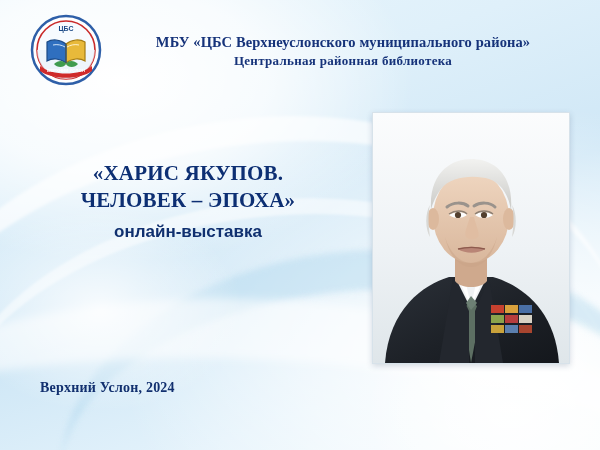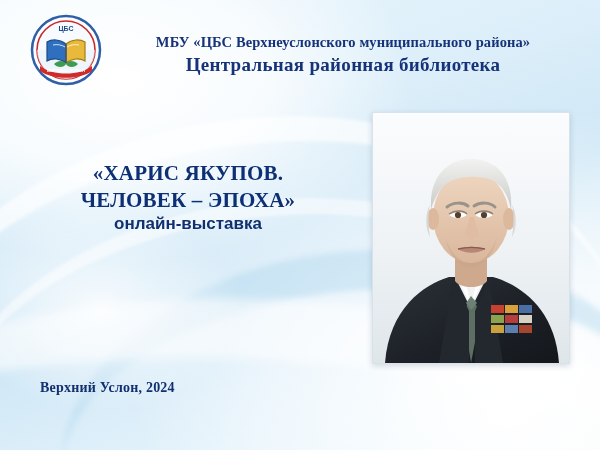--- a/index.html
+++ b/index.html
@@ -108,21 +108,21 @@
     width: 470px;
     text-align: center;
     color: #16337a;
     font-weight: bold;
     font-size: 14.5px;
     line-height: 1.38;
     letter-spacing: 0.1px;
   }
   .header-text .line2 {
     display: block;
-    font-size: 19px;
+    font-size: 13px;
     letter-spacing: 0.3px;
   }
 
   
   .title-block {
     position: absolute;
     left: 18px;
     top: 160px;
     width: 340px;
     text-align: center;
@@ -130,21 +130,21 @@
   }
   .title-main {
     font-size: 21px;
     font-weight: bold;
     line-height: 1.28;
     letter-spacing: 0.2px;
     white-space: pre-line;
     font-family: Liberation Serif, serif;
   }
   .title-sub {
-    margin-top: 0;
+    margin-top: 8px;
     font-size: 17px;
     font-weight: bold;
     color: #10306f;
     font-family: "Liberation Sans", sans-serif;
   }
 
   
   .portrait {
     position: absolute;
     left: 372px;

